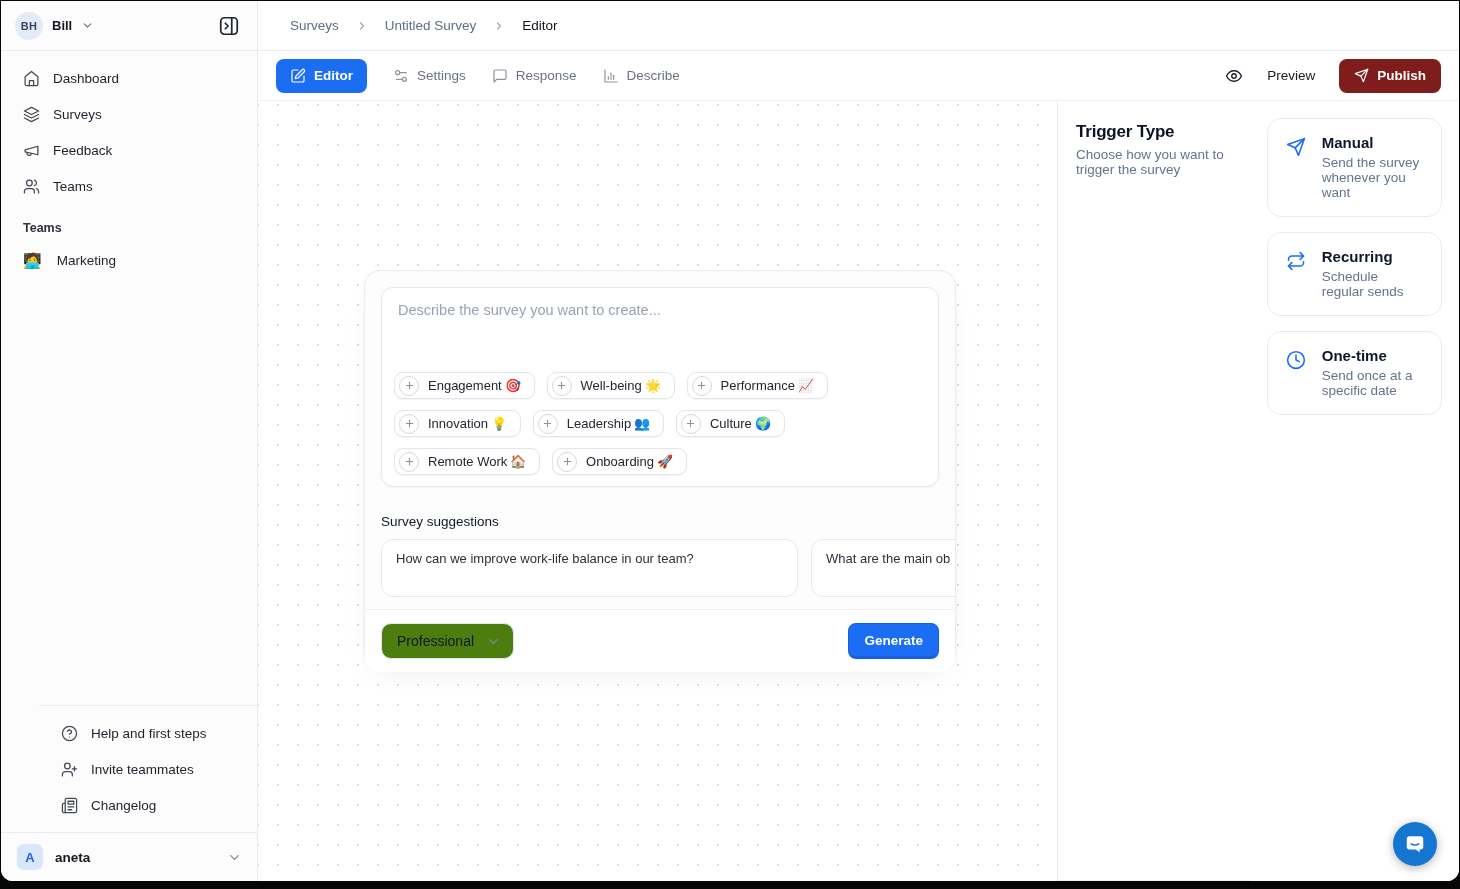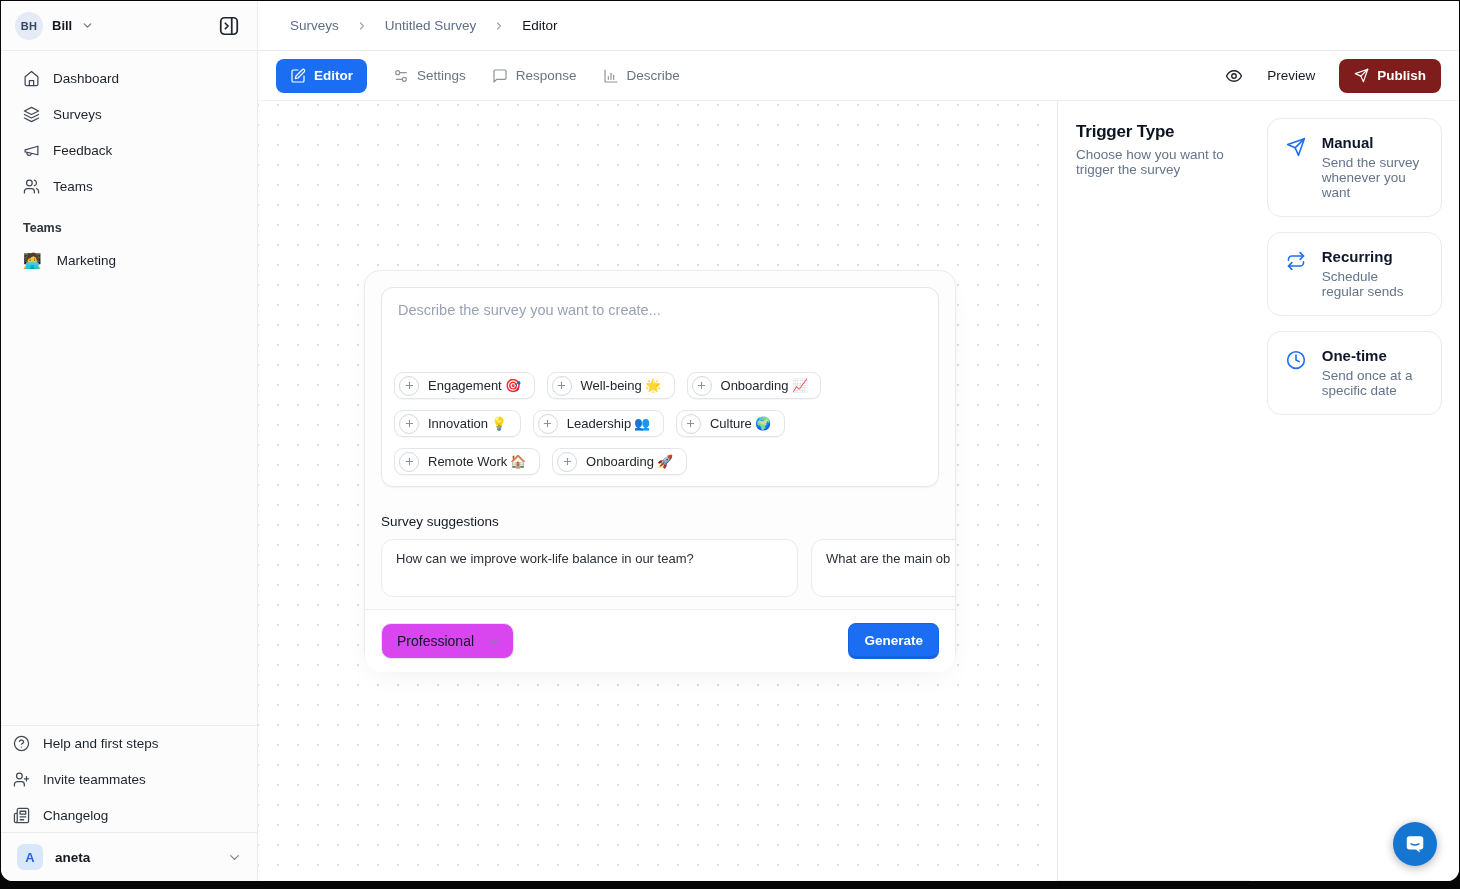--- a/index.html
+++ b/index.html
@@ -17,21 +17,21 @@
   .ws-name{font-size:13px;font-weight:700;color:#14181f;}
   .sb-chev{color:#6b7280;}
   .collapse-btn{margin-left:auto;background:none;border:none;padding:4px;color:#20252e;cursor:pointer;display:flex;}
   .sb-nav{padding:10px 10px 0;display:flex;flex-direction:column;gap:2px;}
   .nav-item{display:flex;align-items:center;gap:13px;height:34px;padding:0 12px;border-radius:8px;
     font-size:13.5px;color:#1d222b;font-weight:500;cursor:pointer;}
   .nav-item .icn{color:#41engage4b57;color:#424a56;display:flex;flex:0 0 auto;}
   .section-label{padding:18px 22px 8px;font-size:12.5px;font-weight:700;color:#2e333c;}
   .team-emoji{font-size:15px;line-height:1;}
   .sb-spacer{flex:1;}
-  .sb-bottom{border-top:1px solid #e9ebee;display:flex;flex-direction:column;gap:2px;}
+  .sb-bottom{border-top:1px solid #e9ebee;padding:10px;display:flex;flex-direction:column;gap:2px;margin-left:38px;}
   .sb-user{border-top:1px solid #e9ebee;height:49px;flex:0 0 49px;display:flex;align-items:center;gap:12px;padding:0 15px 0 16px;cursor:pointer;}
   .user-avatar{width:26px;height:26px;border-radius:7px;background:#d9e7fb;color:#2065ea;font-weight:700;font-size:13px;
     display:flex;align-items:center;justify-content:center;}
   .user-name{font-size:13.5px;font-weight:700;color:#14181f;}
   .sb-user .sb-chev{margin-left:auto;color:#7e8796;}
 
   
   .main{flex:1;display:flex;flex-direction:column;min-width:0;}
   .topbar{height:50px;flex:0 0 50px;background:#fff;border-bottom:1px solid #e9ebee;display:flex;align-items:center;gap:17px;padding:0 32px;}
   .crumb{font-size:13.5px;color:#5e6e84;cursor:pointer;}
@@ -70,21 +70,21 @@
   .chip-plus{width:20px;height:20px;border-radius:50%;border:1px solid #d3d8de;color:#8b919b;
     display:flex;align-items:center;justify-content:center;flex:0 0 auto;}
   .sugg-label{margin:27px 16px 10px;font-size:13.5px;font-weight:500;color:#111827;}
   .sugg-row{margin-left:16px;display:flex;gap:13px;overflow:hidden;height:58px;}
   .sugg-card{flex:0 0 auto;height:58px;background:#fff;border:1px solid #e7eaee;border-radius:12px;
     padding:11px 14px;font-size:13px;color:#2b303a;white-space:nowrap;overflow:hidden;cursor:pointer;}
   .sugg-1{width:417px;}
   .sugg-2{width:400px;}
   .composer-footer{margin-top:12px;height:63px;border-top:1px solid #edeff3;background:#fff;border-radius:0 0 16px 16px;
     display:flex;align-items:center;justify-content:space-between;padding:0 16px;}
-  .tone-select{height:36px;display:inline-flex;align-items:center;gap:12px;padding:0 12px 0 15px;background:#d946ef;
+  .tone-select{height:36px;display:inline-flex;align-items:center;gap:12px;padding:0 12px 0 15px;background:#4d7c0f;
     border:1px solid #e4e7ec;border-radius:10px;font-size:14px;color:#101828;font-family:inherit;cursor:pointer;
     box-shadow:0 1px 2px rgba(16,24,40,.04);}
   .tone-select .sb-chev{color:#7e8796;}
   .generate-btn{height:36px;padding:0 15px;background:#1b6ef3;color:#fff;border:1px solid #1560e0;border-bottom-width:3px;
     border-radius:8px;font-size:13.5px;font-weight:600;font-family:inherit;cursor:pointer;}
 
   
   .trigger-panel{flex:0 0 402px;background:#fff;border-left:1px solid #e7e9ee;display:flex;}
   .tp-header{padding:21px 20px 17px 18px;border-bottom:1px solid #eef0f3;}
   .tp-title{font-size:17px;font-weight:700;color:#0c1422;letter-spacing:-.2px;}
@@ -330,21 +330,21 @@
                   </span>
                 <span>Well-being 🌟</span>
               </button>
               <button class="chip">
                 <span class="chip-plus">
                     <svg width="11" height="11" viewBox="0 0 24 24" fill="none" stroke="currentColor" stroke-width="2.2" stroke-linecap="round">
                       <path d="M12 5v14"></path>
                       <path d="M5 12h14"></path>
                     </svg>
                   </span>
-                <span>Onboarding 📈</span>
+                <span>Performance 📈</span>
               </button>
               <button class="chip">
                 <span class="chip-plus">
                     <svg width="11" height="11" viewBox="0 0 24 24" fill="none" stroke="currentColor" stroke-width="2.2" stroke-linecap="round">
                       <path d="M12 5v14"></path>
                       <path d="M5 12h14"></path>
                     </svg>
                   </span>
                 <span>Innovation 💡</span>
               </button>

